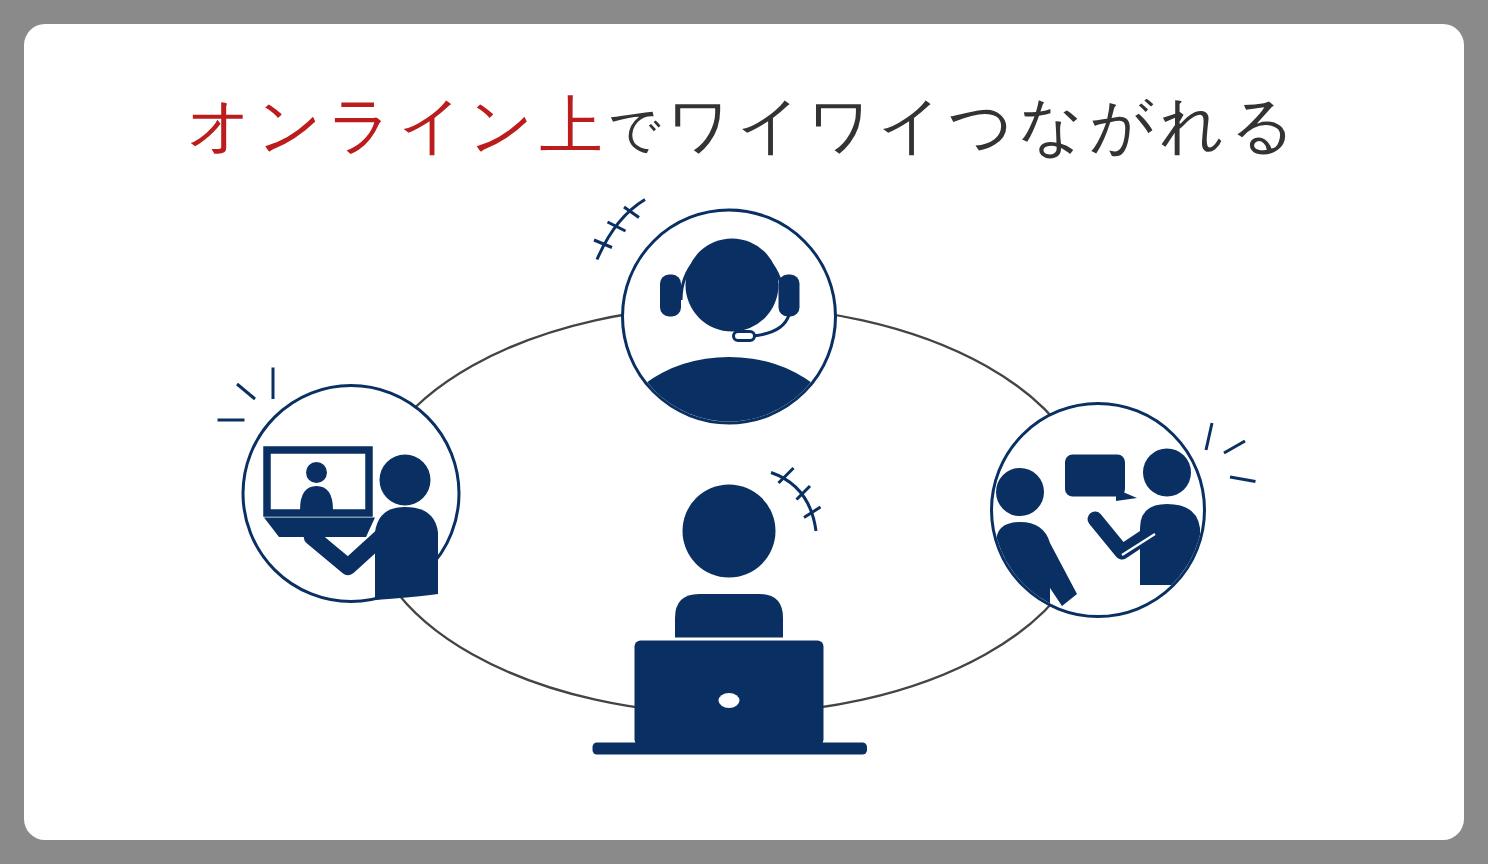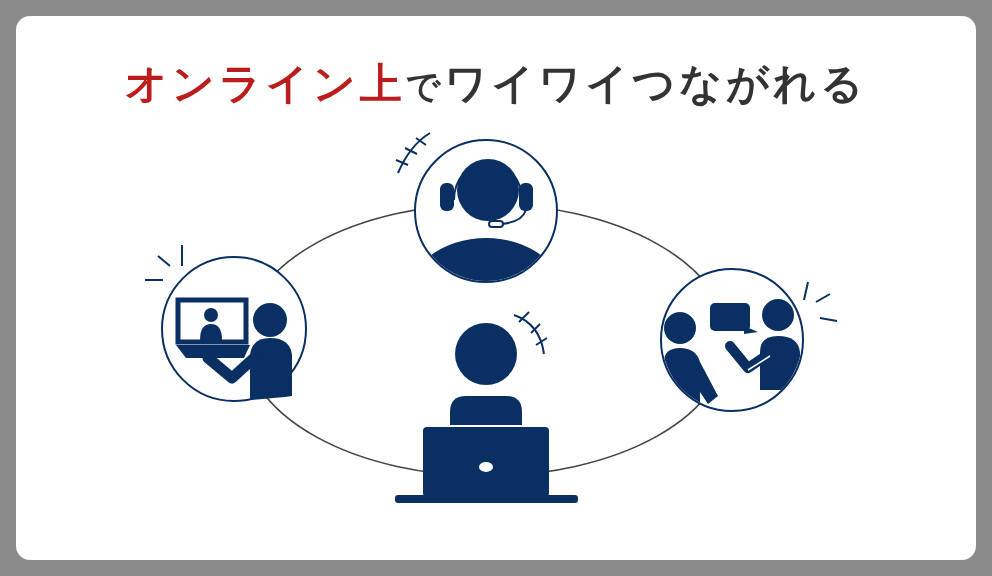--- a/index.html
+++ b/index.html
@@ -15,21 +15,21 @@
       left: 16px; top: 16px;
       width: 960px; height: 544px;
       background: #ffffff;
       border-radius: 14px;
     }
     .title {
       position: absolute;
       left: 0; right: 0; top: 56px;
       text-align: center;
       font-size: 42px;
-      font-weight: bold;
+      font-weight: normal;
       letter-spacing: 4px;
       line-height: 56px;
       white-space: nowrap;
     }
     .title .accent { color: #bb1c1c; }
     .title .small { font-size: 34px; color: #333333; }
     .title .dark { color: #333333; }
     svg.art { position: absolute; left: 0; top: 0; }
   </style>
 </head>

